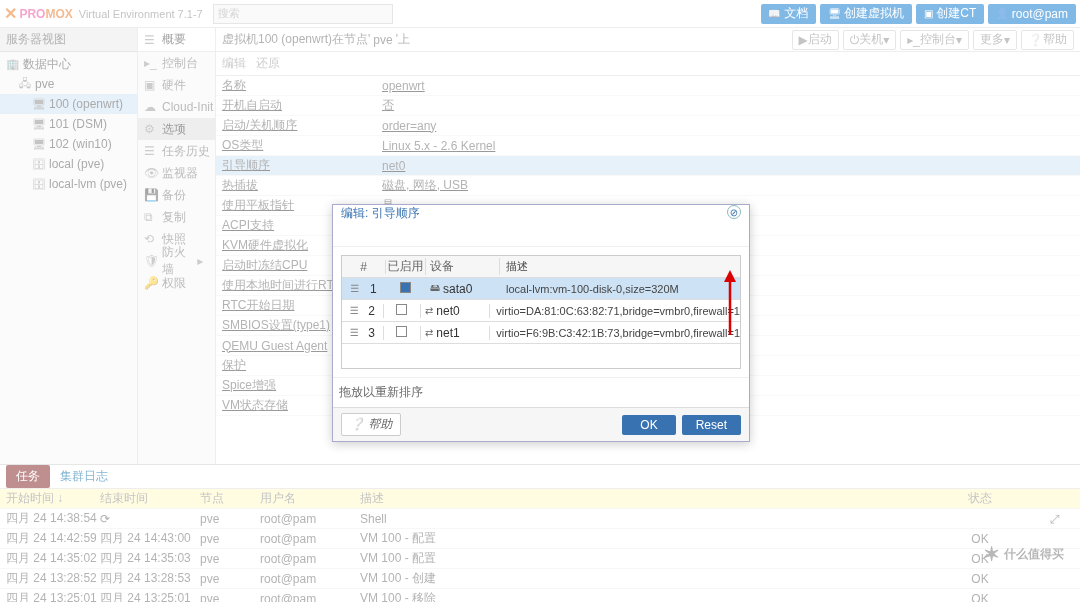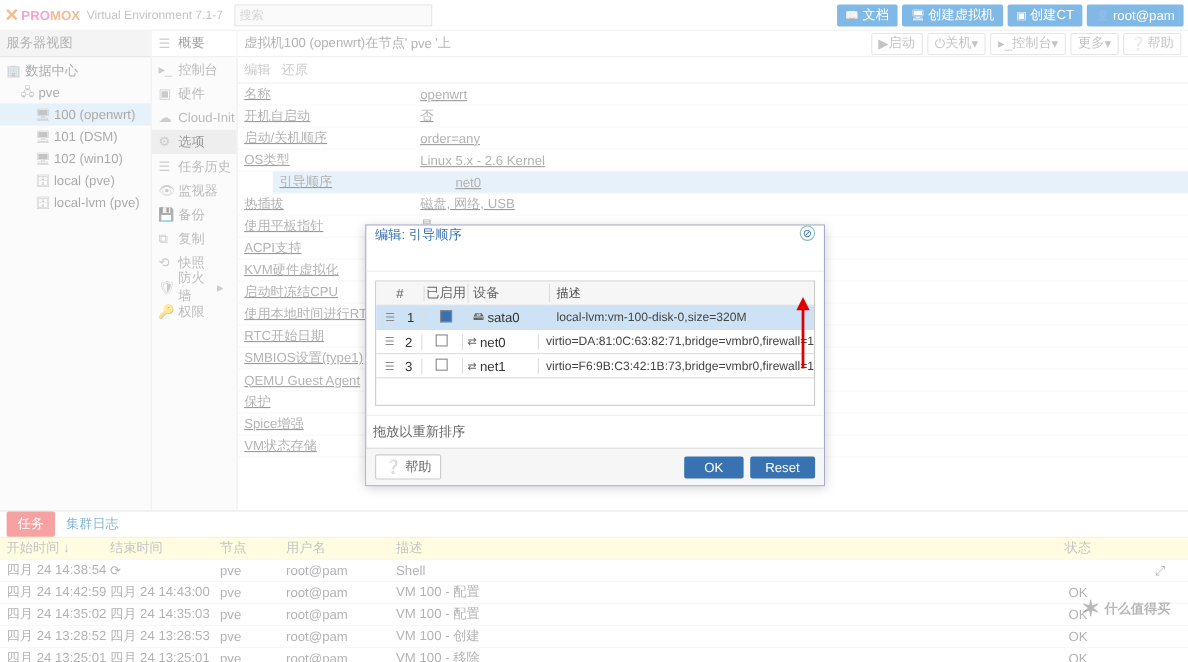--- a/index.html
+++ b/index.html
@@ -31,27 +31,27 @@
 .micon{width:14px;color:#999;margin-right:4px;}
 .rightcol{flex:1;display:flex;flex-direction:column;}
 .crumb{height:24px;border-bottom:1px solid #ddd;display:flex;align-items:center;padding:0 6px;color:#666;background:#fff;}
 .crumb .part{margin-right:3px;text-align:right;}
 .crumb .flexsp2{flex:1;}
 .cbtn{border:1px solid #ccc;background:#fff;height:20px;padding:0 6px;margin-left:4px;color:#888;font-size:11px;border-radius:2px;display:flex;align-items:center;}
 .tools{height:24px;border-bottom:1px solid #ddd;display:flex;align-items:center;padding:0 6px;color:#888;}
 .tbtn2{margin-right:10px;color:#999;}
 .optgrid{flex:1;overflow:hidden;text-decoration:underline;}
 .optrow{display:flex;height:20px;align-items:center;border-bottom:1px solid #f0f0f0;padding-left:6px;color:#666;}
-.optrow.sel{background:#cde2f5;margin-left:32px;}
+.optrow.sel{background:#cde2f5;}
 .optk{width:160px;}
 .optv{flex:1;}
 .bottom{position:absolute;left:0;right:0;bottom:0;height:138px;border-top:1px solid #ccc;background:#fff;}
 .btabs{height:24px;display:flex;align-items:center;border-bottom:1px solid #ddd;padding-left:6px;}
 .btab{padding:3px 10px;color:#0369a1;}
-.btab.sel{background:#ef4444;color:#fff;border-radius:2px;}
+.btab.sel{background:#7f1d1d;color:#fff;border-radius:2px;}
 .bhead,.brow{display:flex;height:20px;align-items:center;border-bottom:1px solid #eee;color:#666;font-size:11px;}
 .bhead{background:#fef9c3;color:#888;}
 .bc1{width:100px;padding-left:6px;}
 .bc2{width:100px;}
 .bc3{width:60px;}
 .bc4{width:100px;}
 .bc5{flex:1;}
 .bc6{width:140px;text-align:center;}
 .bc7{width:30px;}
 .overlay{position:absolute;inset:0;background:rgba(255,255,255,0.5);}
@@ -61,21 +61,21 @@
 .dtable{border:1px solid #ccc;margin:8px;}
 .dthead,.dtrow{display:flex;height:22px;align-items:center;border-bottom:1px solid #ddd;}
 .dthead{background:#f6f6f6;color:#666;}
 .dtrow.sel{background:#cde2f5;}
 .dc1{width:44px;border-right:1px solid #ddd;display:flex;align-items:center;justify-content:space-around;padding:0 3px;}
 .dc2{width:40px;border-right:1px solid #ddd;text-align:center;}
 .dc3{width:74px;border-right:1px solid #ddd;padding-left:4px;display:flex;align-items:center;}
 .dc4{flex:1;padding-left:6px;color:#444;font-size:11px;}
 .drag{height:30px;padding-left:6px;color:#666;display:flex;align-items:center;border-top:1px solid #eee;}
 .dfoot{height:34px;border-top:1px solid #ddd;background:#f6f6f6;display:flex;align-items:center;padding:0 8px;}
-.dhelp{border:1px solid #ccc;background:#fff;padding:2px 8px;border-radius:2px;color:#666;}
+.dhelp{border:1px solid #ccc;background:#fff;padding:2px 8px;border-radius:2px;color:#666;font-style:italic;}
 .dok{background:#3872b1;color:#fff;border:none;padding:3px 18px;border-radius:2px;margin-left:4px;}
 .dreset{background:#3872b1;color:#fff;border:none;padding:3px 14px;border-radius:2px;margin-left:6px;}
 .handle{color:#888;font-size:10px;}
 .chk{width:11px;height:11px;border:1px solid #888;display:inline-block;}
 .chk.on{background:#3872b1;}
 .devicon{margin-right:3px;color:#666;font-size:10px;}
 .arrow{position:absolute;left:720px;top:270px;pointer-events:none;}
 .wm{position:absolute;right:16px;bottom:36px;color:#888;font-size:15px;font-weight:bold;opacity:0.6;display:flex;align-items:center;}
 .wm .star{font-size:20px;margin-right:4px;}
 </style>

